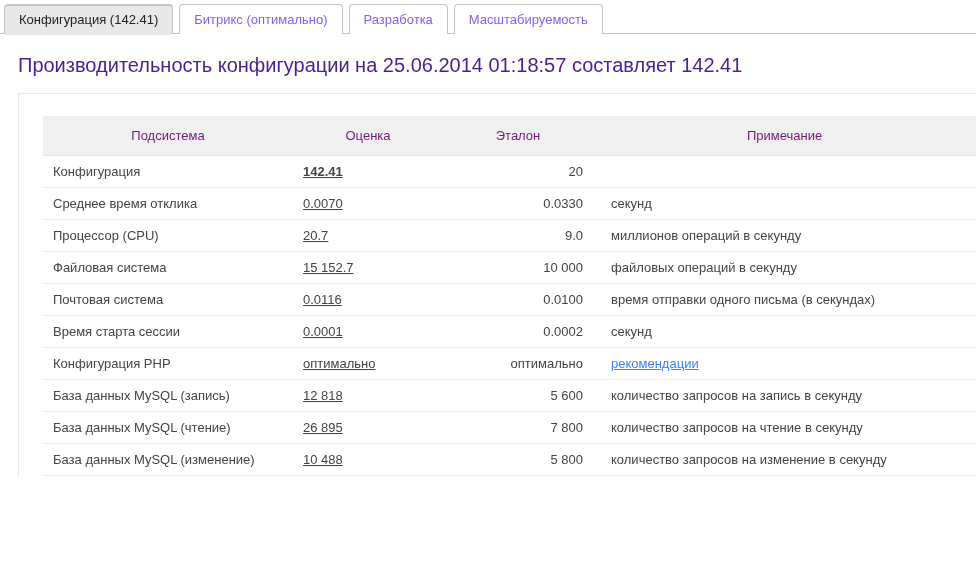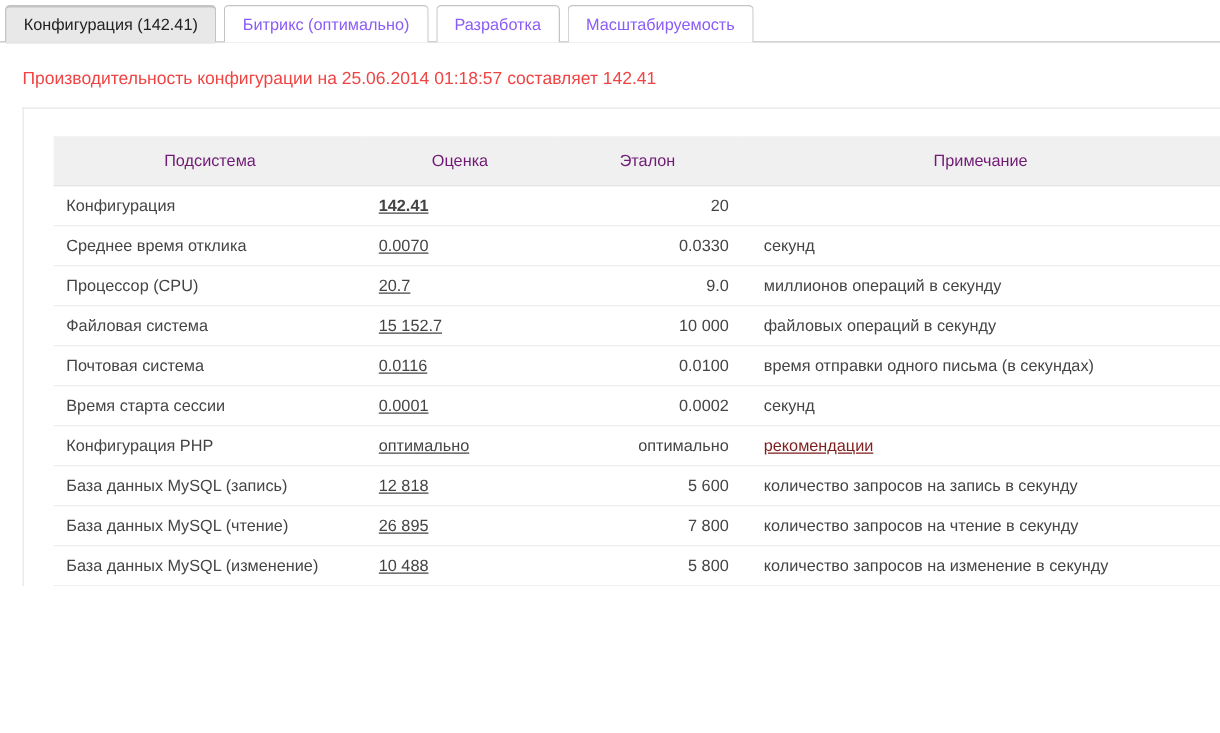--- a/index.html
+++ b/index.html
@@ -38,23 +38,23 @@
     padding-top: 6px;
   }
   .tab.active::after {
     content: "";
     position: absolute;
     left: 0; right: 0; bottom: -1px;
     height: 1px;
     background: #e8e8e8;
   }
   .page-title {
-    font-size: 14px;
+    font-size: 20px;
     font-weight: normal;
-    color: #ef4444;
+    color: #4c1d95;
     margin: 20px 0 16px 18px;
   }
   .panel {
     margin: 0 0 0 18px;
     border: 1px solid #e8e8e8;
     border-right: none;
     border-bottom: none;
     padding: 22px 0 0 24px;
   }
   table.perf {
@@ -74,21 +74,21 @@
     padding: 8px 10px;
     border-bottom: 1px solid #eee;
     color: #444;
     vertical-align: middle;
   }
   table.perf td.col-sub { text-align: left; width: 250px; }
   table.perf td.col-score { text-align: left; width: 150px; text-decoration: underline; }
   table.perf td.col-ref { text-align: right; width: 150px; }
   table.perf td.col-note { text-align: left; padding-left: 18px; }
   .bold { font-weight: bold; color:#222; }
-  a.rec { color: #7f1d1d; text-decoration: underline; }
+  a.rec { color: #3b82f6; text-decoration: underline; }
 </style>
 </head>
 <body>
 
 <div class="tabs">
   <div class="tab active"><span>Конфигурация (142.41)</span></div>
   <div class="tab"><span>Битрикс (оптимально)</span></div>
   <div class="tab"><span>Разработка</span></div>
   <div class="tab"><span>Масштабируемость</span></div>
 </div>

